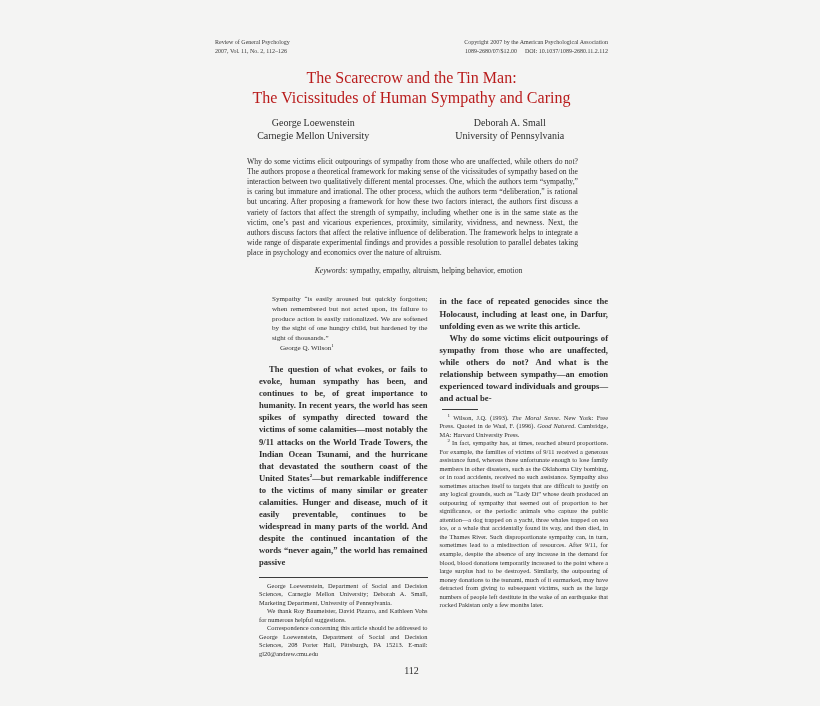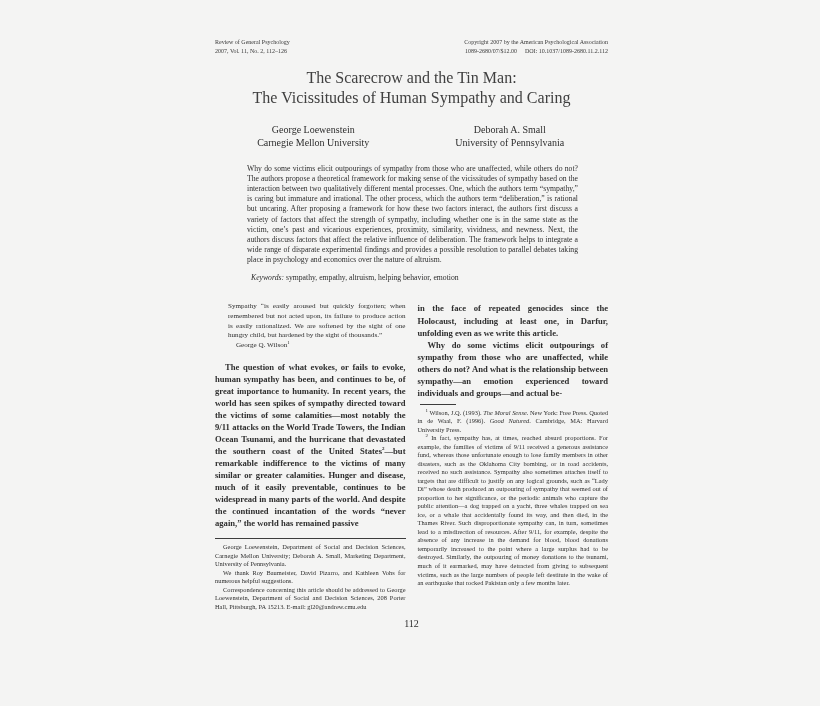--- a/index.html
+++ b/index.html
@@ -30,54 +30,55 @@
   .mast-left { text-align: left; }
   .mast-right { text-align: right; }
   .mast-right .issn-doi span + span { margin-left: 8px; }
   
   .title {
     margin: 13px 0 0 0;
     font-size: 16px;
     font-weight: normal;
     text-align: center;
     line-height: 1.2;
-    color: #404040;
+    color: #b91c1c;
   }
   
   .authors {
     display: flex;
     justify-content: flex-start;
-    margin-top: 17px;
+    margin-top: 10px;
   }
   .author {
     width: 50%;
     text-align: center;
   }
   .author-name { font-size: 10px; }
   .author-affil { font-size: 10px; margin-top: 2px; }
   
   .abstract {
     margin: 16px 30px 0 32px;
     font-size: 7.7px;
     line-height: 1.32;
   }
   .abstract-text {
     margin: 0;
     text-align: justify;
   }
   .keywords {
-    margin: 8px 0 0 4px;
-    text-align: left;
+    margin: 8px 0 0 12px;
+    text-align: center;
   }
   .kw-label { font-style: italic; }
   
   .columns {
     display: flex;
     gap: 12px;
     margin-top: 19px;
+    margin-left: 44px;
   }
   .col { flex: 1; min-width: 0; }
   .epigraph {
     margin: 0 0 0 13px;
     font-size: 7.1px;
     line-height: 1.36;
     text-align: justify;
   }
   .epigraph-attr {
     margin-left: 8px;

